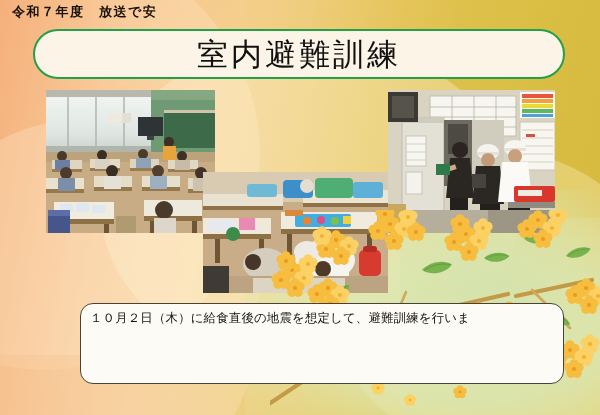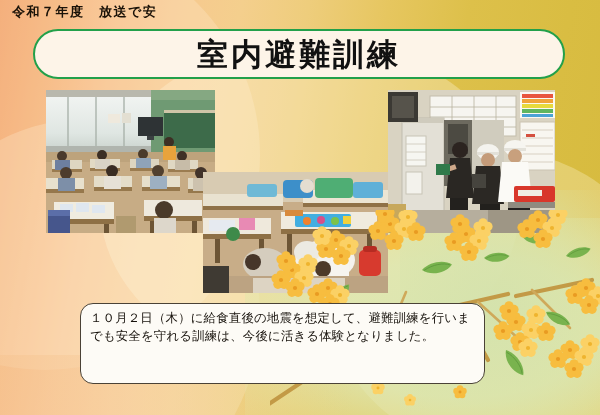--- a/index.html
+++ b/index.html
@@ -126,21 +126,21 @@
     box-sizing: border-box;
     background: #fdf4e8;
     border: 2.5px solid #22a04a;
     border-radius: 26px;
     display: flex;
     align-items: center;
     justify-content: center;
   }
   .title-text {
     font-size: 31px;
-    font-weight: bold;
+    font-weight: normal;
     color: #111111;
     letter-spacing: 3px;
     line-height: 1;
     white-space: nowrap;
   }
 
   
   .photo {
     position: absolute;
     overflow: hidden;
@@ -160,21 +160,21 @@
     width: 335px;
     height: 205px;
     pointer-events: none;
   }
 
   
   .text-box {
     position: absolute;
     left: 80px;
     top: 303px;
-    width: 405px;
+    width: 484px;
     height: 81px;
     box-sizing: border-box;
     background: #fdfbf6;
     border: 1.6px solid #4a4236;
     border-radius: 13px;
     padding: 5px 8px 4px 9px;
   }
   .body-line {
     font-size: 12.4px;
     line-height: 18px;
@@ -584,16 +584,15 @@
         </g>
         <g transform="translate(190,182)">
           <use href="#blossom" x="0" y="0" transform="scale(0.7)"></use>
         </g>
       </g>
     </svg>
   </div>
 
   <div class="text-box">
     <div class="body-line">１０月２日（木）に給食直後の地震を想定して、避難訓練を行いま</div>
-    <div class="body-line">でも安全を守れる訓練は、今後に活きる体験となりました。</div>
   </div>
 
 </div>
 
 </body></html>

